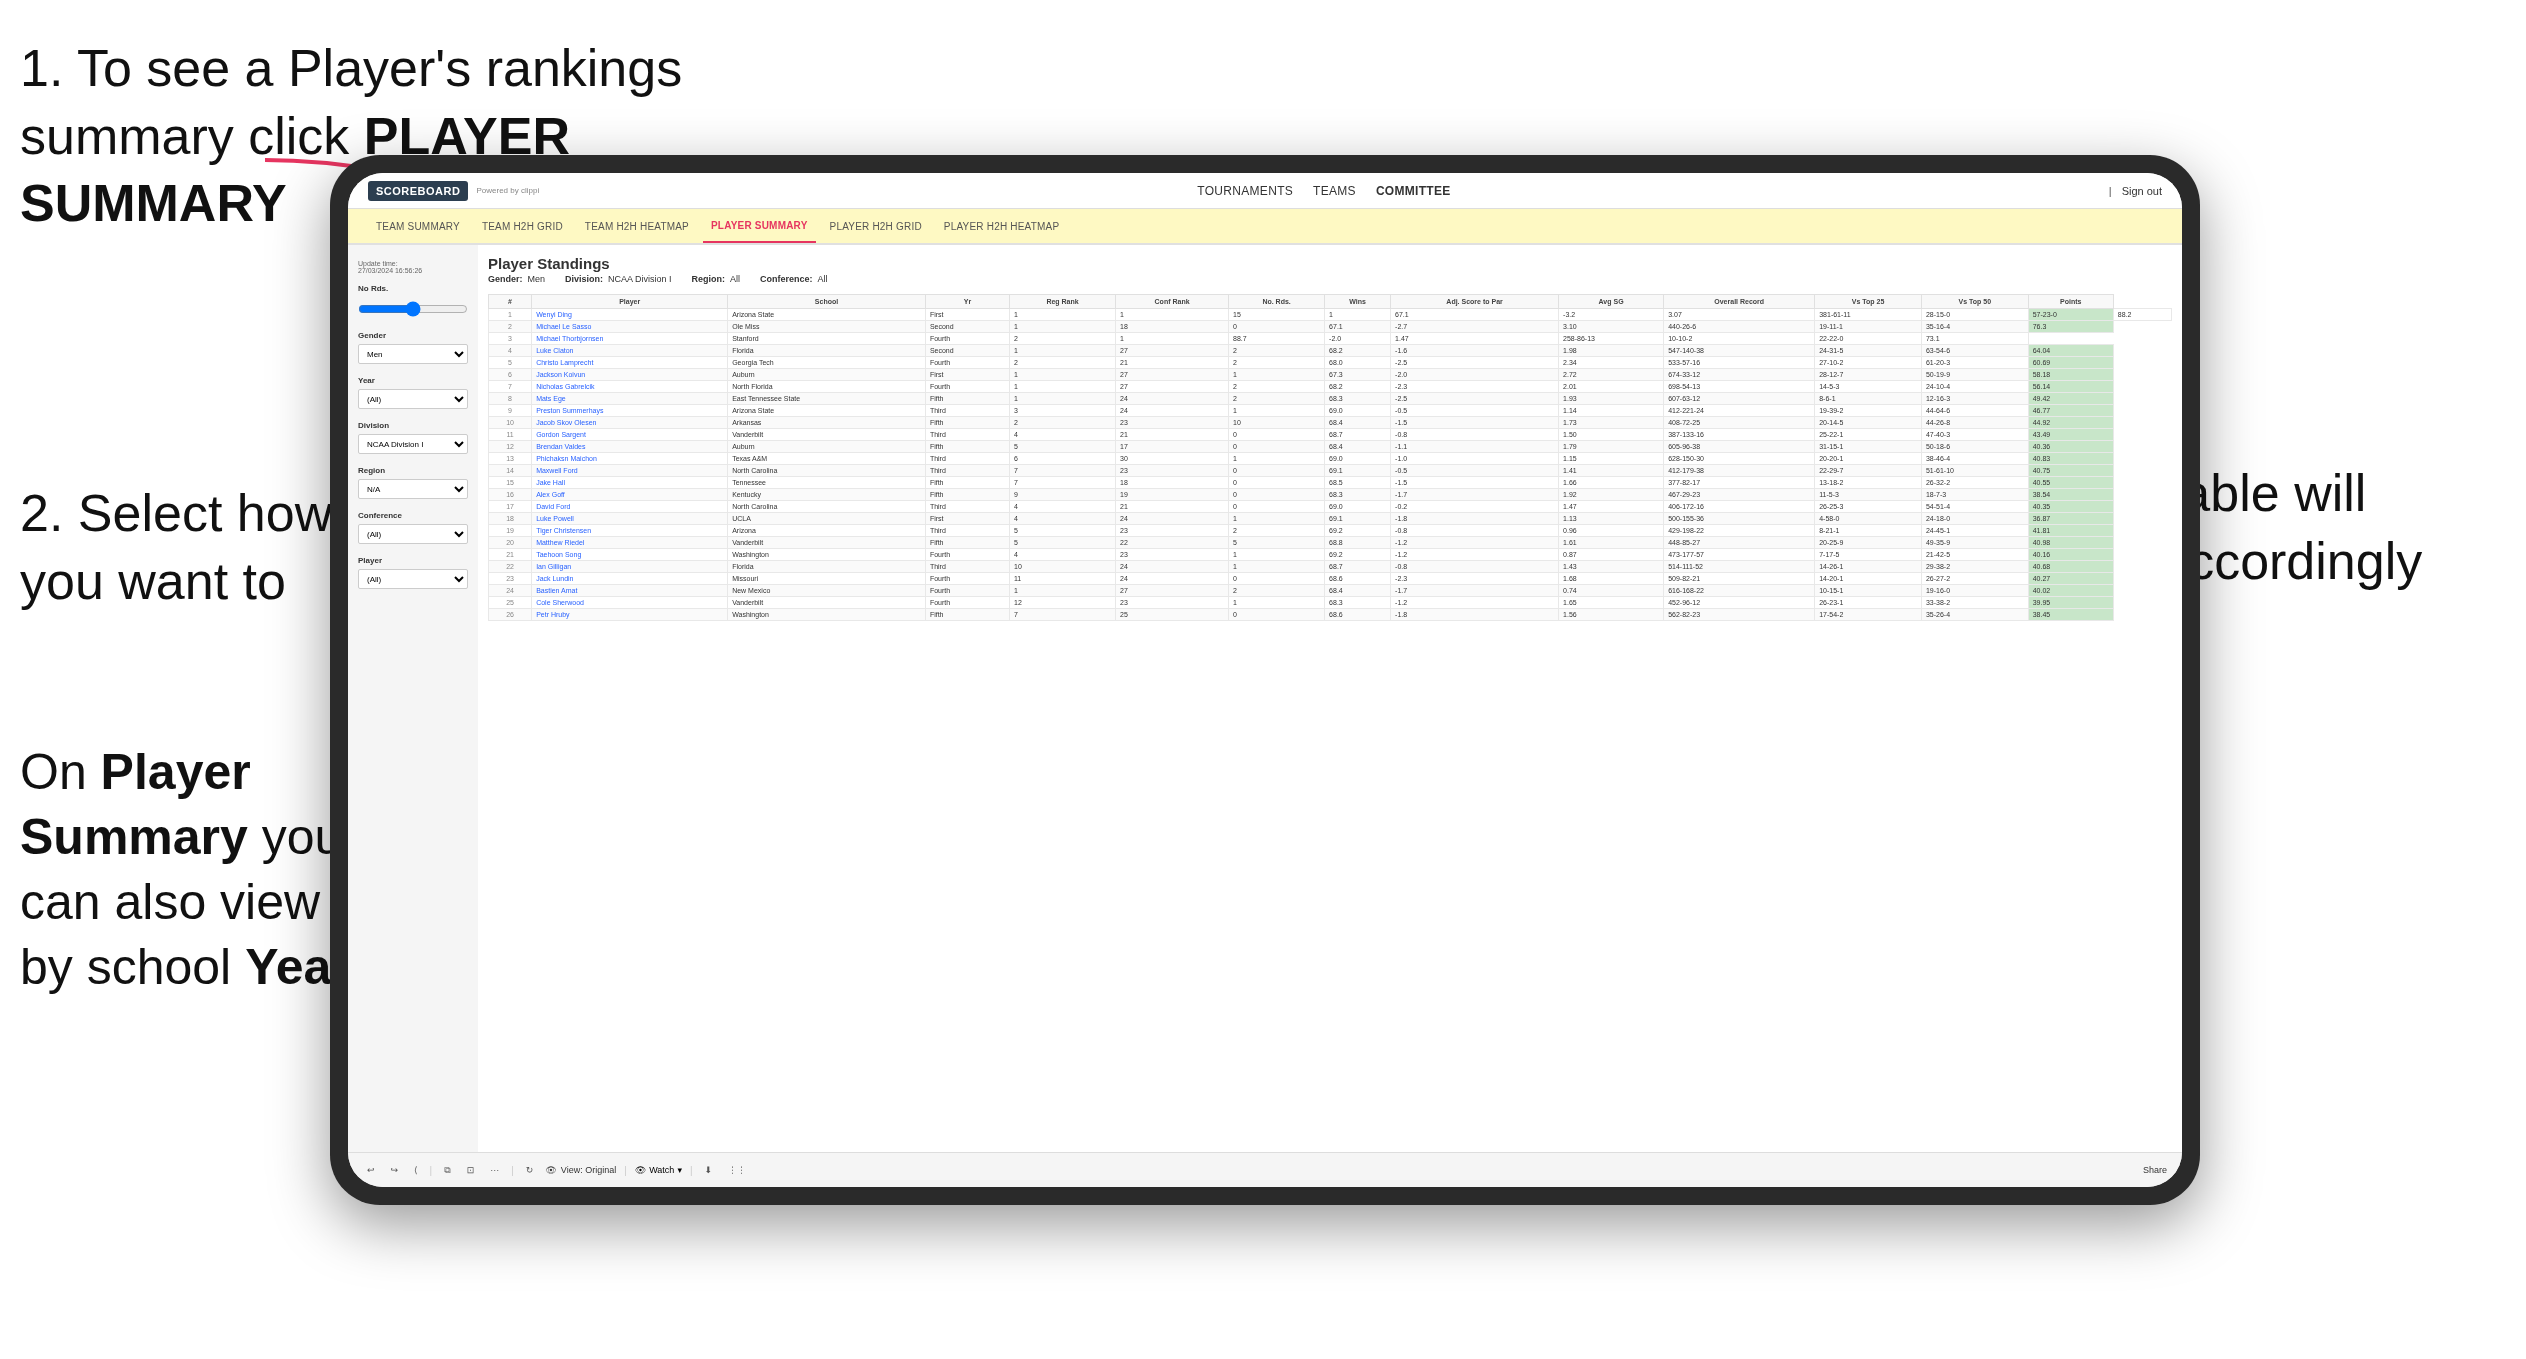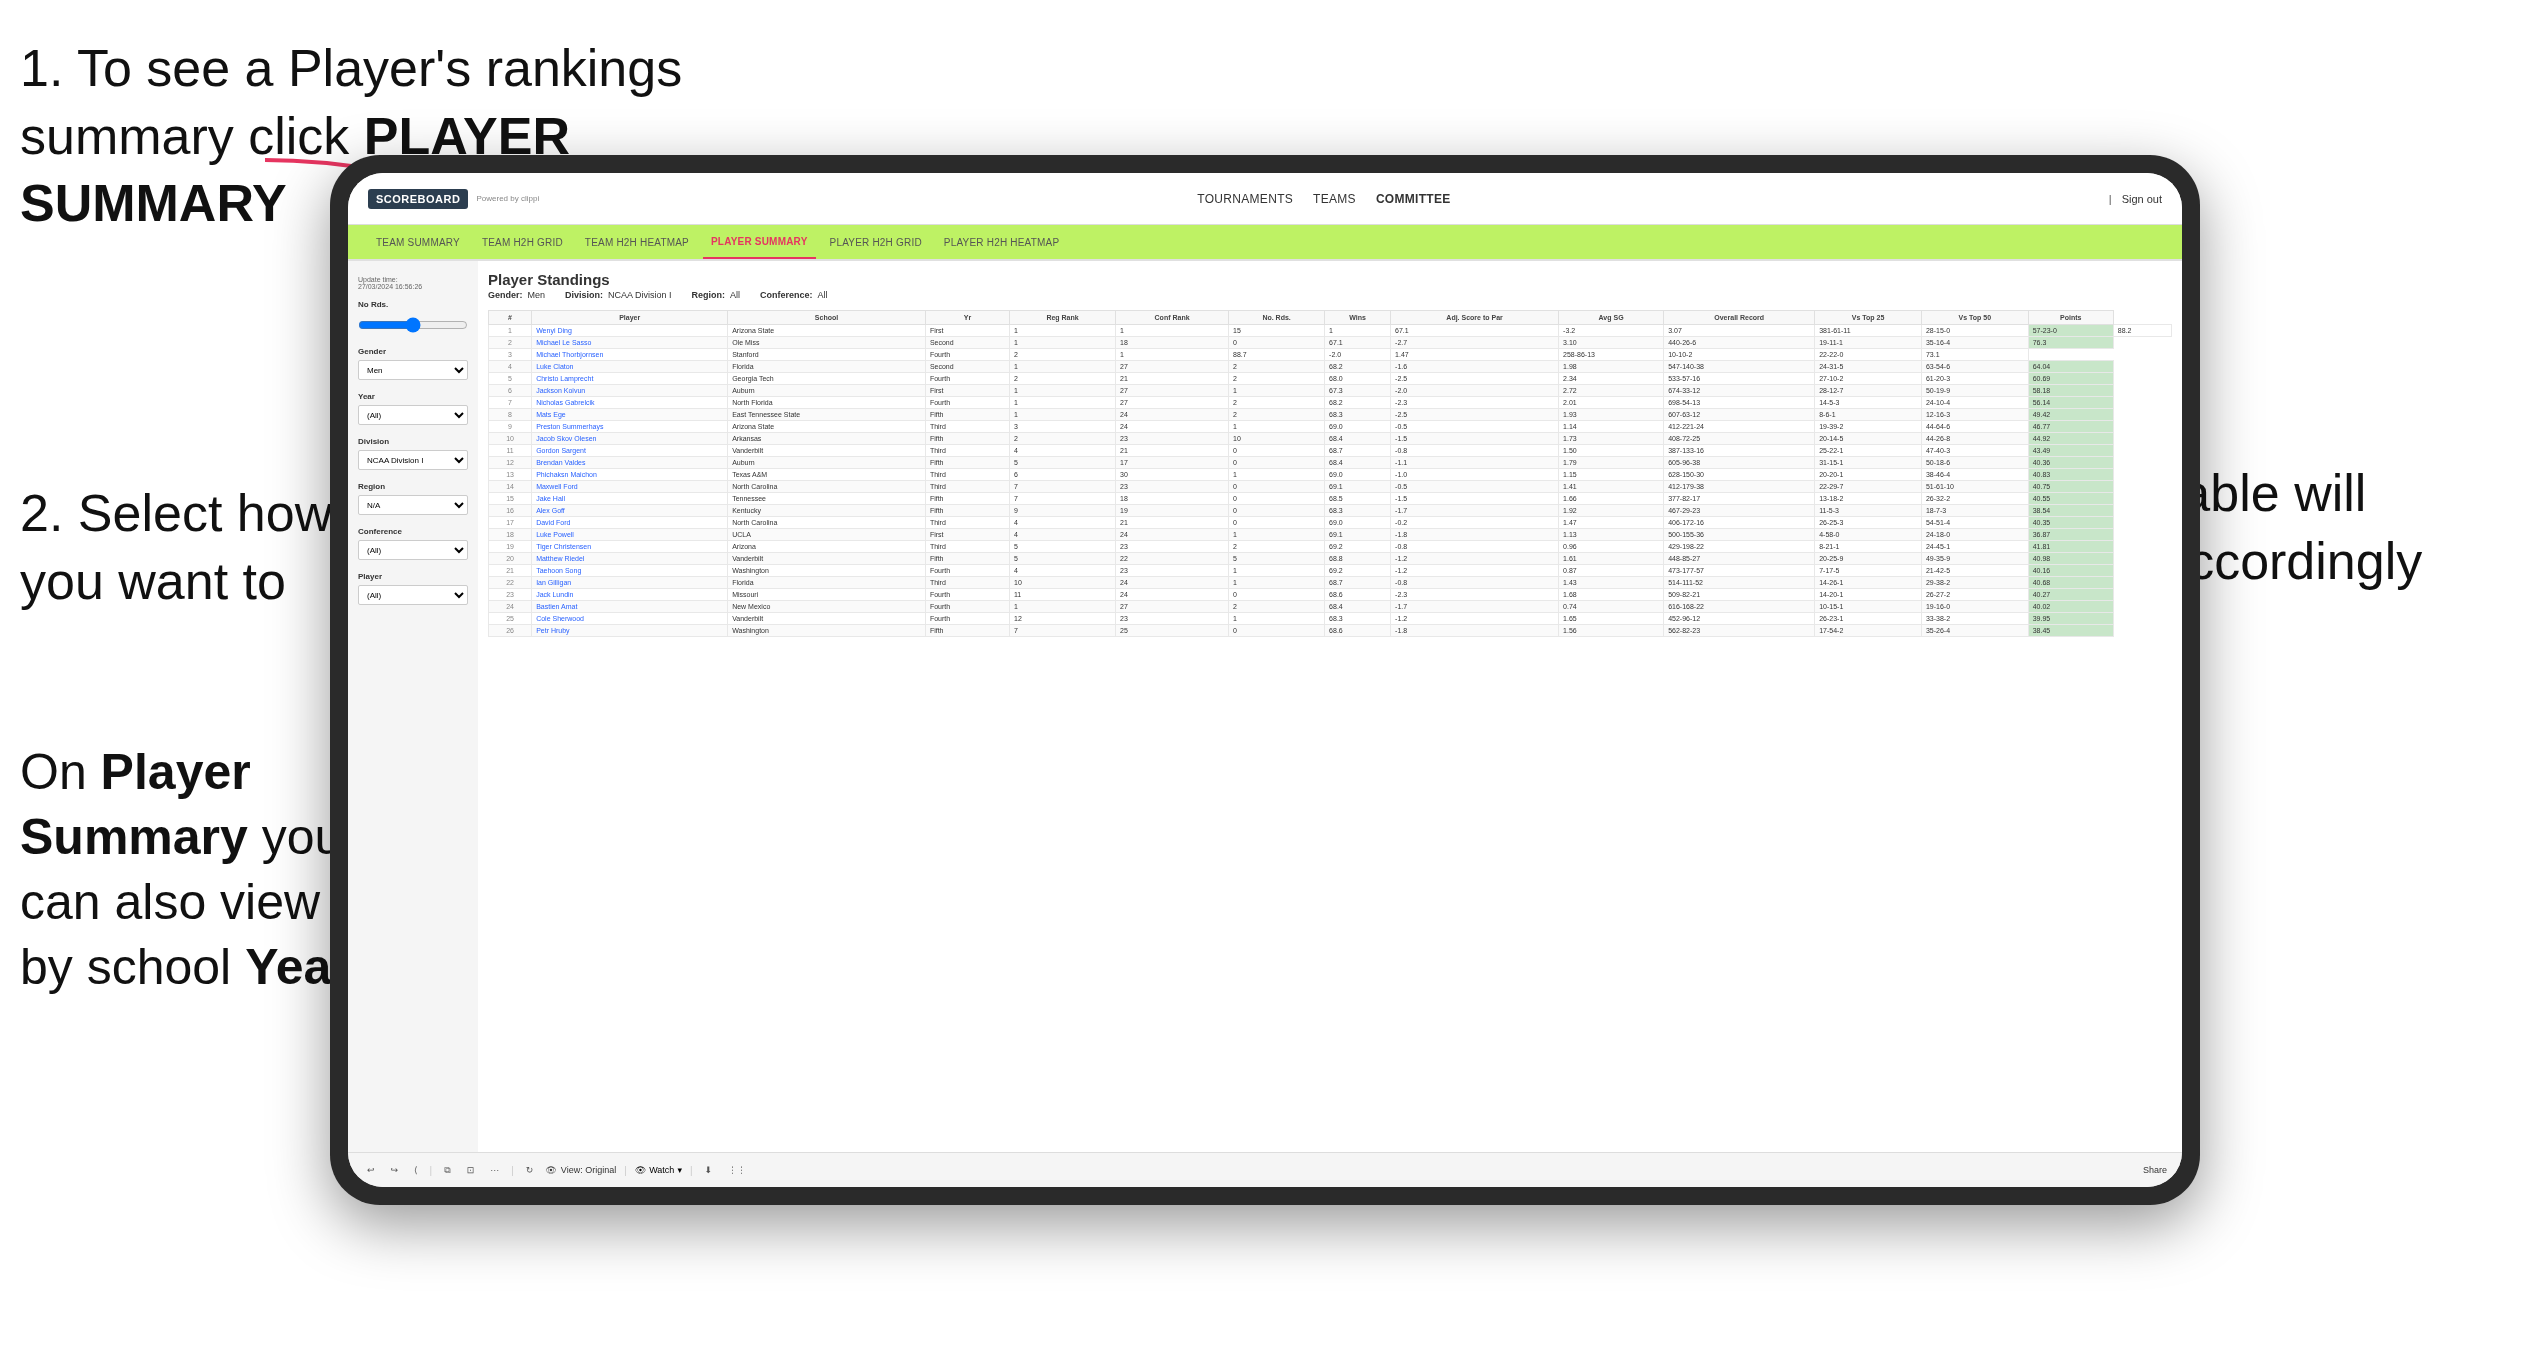--- a/index.html
+++ b/index.html
@@ -63,21 +63,21 @@
       overflow: hidden;
       display: flex;
       flex-direction: column;
     }
 
     
     .top-nav {
       background: #ffffff;
       border-bottom: 1px solid #ddd;
       padding: 13px 20px;
-      height: 52px;
+      height: 36px;
       display: flex;
       align-items: center;
       justify-content: space-between;
       flex-shrink: 0;
     }
     .logo-area {
       display: flex;
       align-items: center;
       gap: 8px;
     }
@@ -117,21 +117,21 @@
       font-size: 11px;
       color: #555;
     }
     .sign-out {
       font-size: 11px;
       color: #333;
     }
 
     
     .sub-nav {
-      background: #bef264;
+      background: #fef9c3;
       border-bottom: 2px solid #e0e0e0;
       padding: 0 20px;
       height: 36px;
       display: flex;
       align-items: flex-end;
       gap: 6px;
       flex-shrink: 0;
     }
     .sub-nav-link {
       font-size: 10px;

